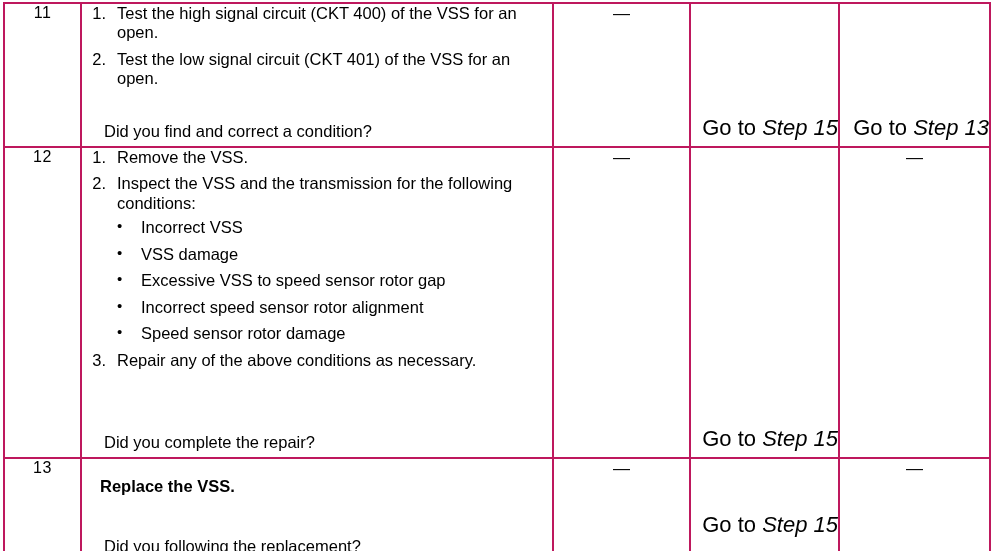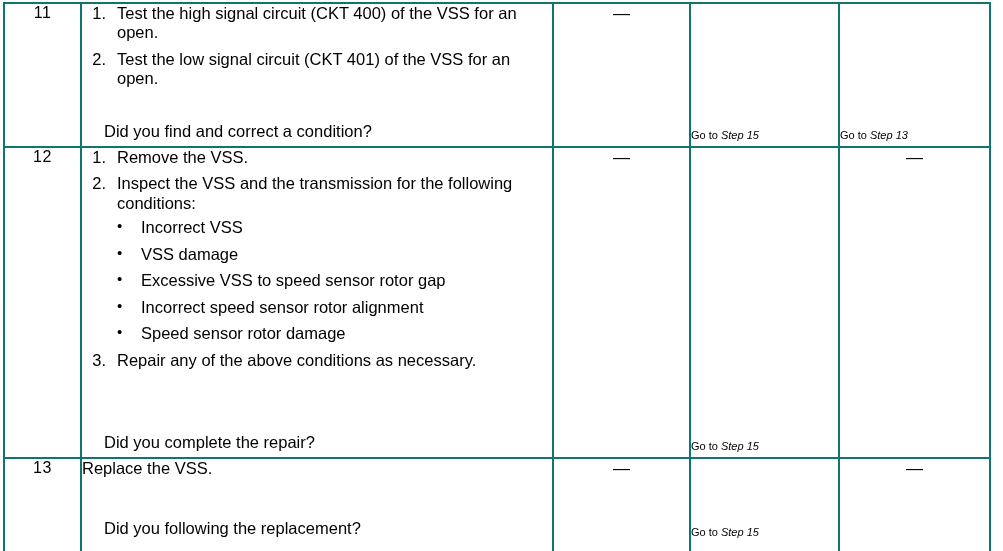--- a/index.html
+++ b/index.html
@@ -41,21 +41,21 @@
 
   .table {
     position: absolute;
     left: 3px;
     top: 2px;
     width: 986px;
     border-collapse: collapse;
     table-layout: fixed;
   }
   .table td {
-    border: 2px solid #0f766e;
+    border: 2px solid #be185d;
     padding: 0;
     vertical-align: top;
     background: #ffffff;
   }
 
   
   col.c-step   { width: 77px;  }
   col.c-action { width: 472px; }
   col.c-value  { width: 137px; }
   col.c-yes    { width: 149px; }
@@ -110,21 +110,22 @@
     margin-bottom: 7px;
   }
   .blist > li:last-child { margin-bottom: 0; }
   .blist > li .bul {
     position: absolute;
     left: 0;
     top: -1px;
     font-size: 15px;
   }
   .plain-line {
-    margin: 0;
+    margin: 18px;
+    font-weight: bold;
   }
   .question {
     position: absolute;
     left: 14px;
     bottom: 3px;
     font-size: 16.5px;
     line-height: 1.18;
     margin-left: 8px;
   }
 
@@ -136,22 +137,22 @@
   }
   .goto-cell {
     position: relative;
     text-align: center;
   }
   .goto-text {
     position: absolute;
     left: 0;
     right: 0;
     bottom: 3px;
-    text-align: left;
-    font-size: 11px;
+    text-align: right;
+    font-size: 22px;
     white-space: nowrap;
   }
   .goto-text .it { font-style: italic; }
 
   
   .partial-row td { border-bottom: none; height: 6px; }
 </style>
 </head>
 <body>
 

